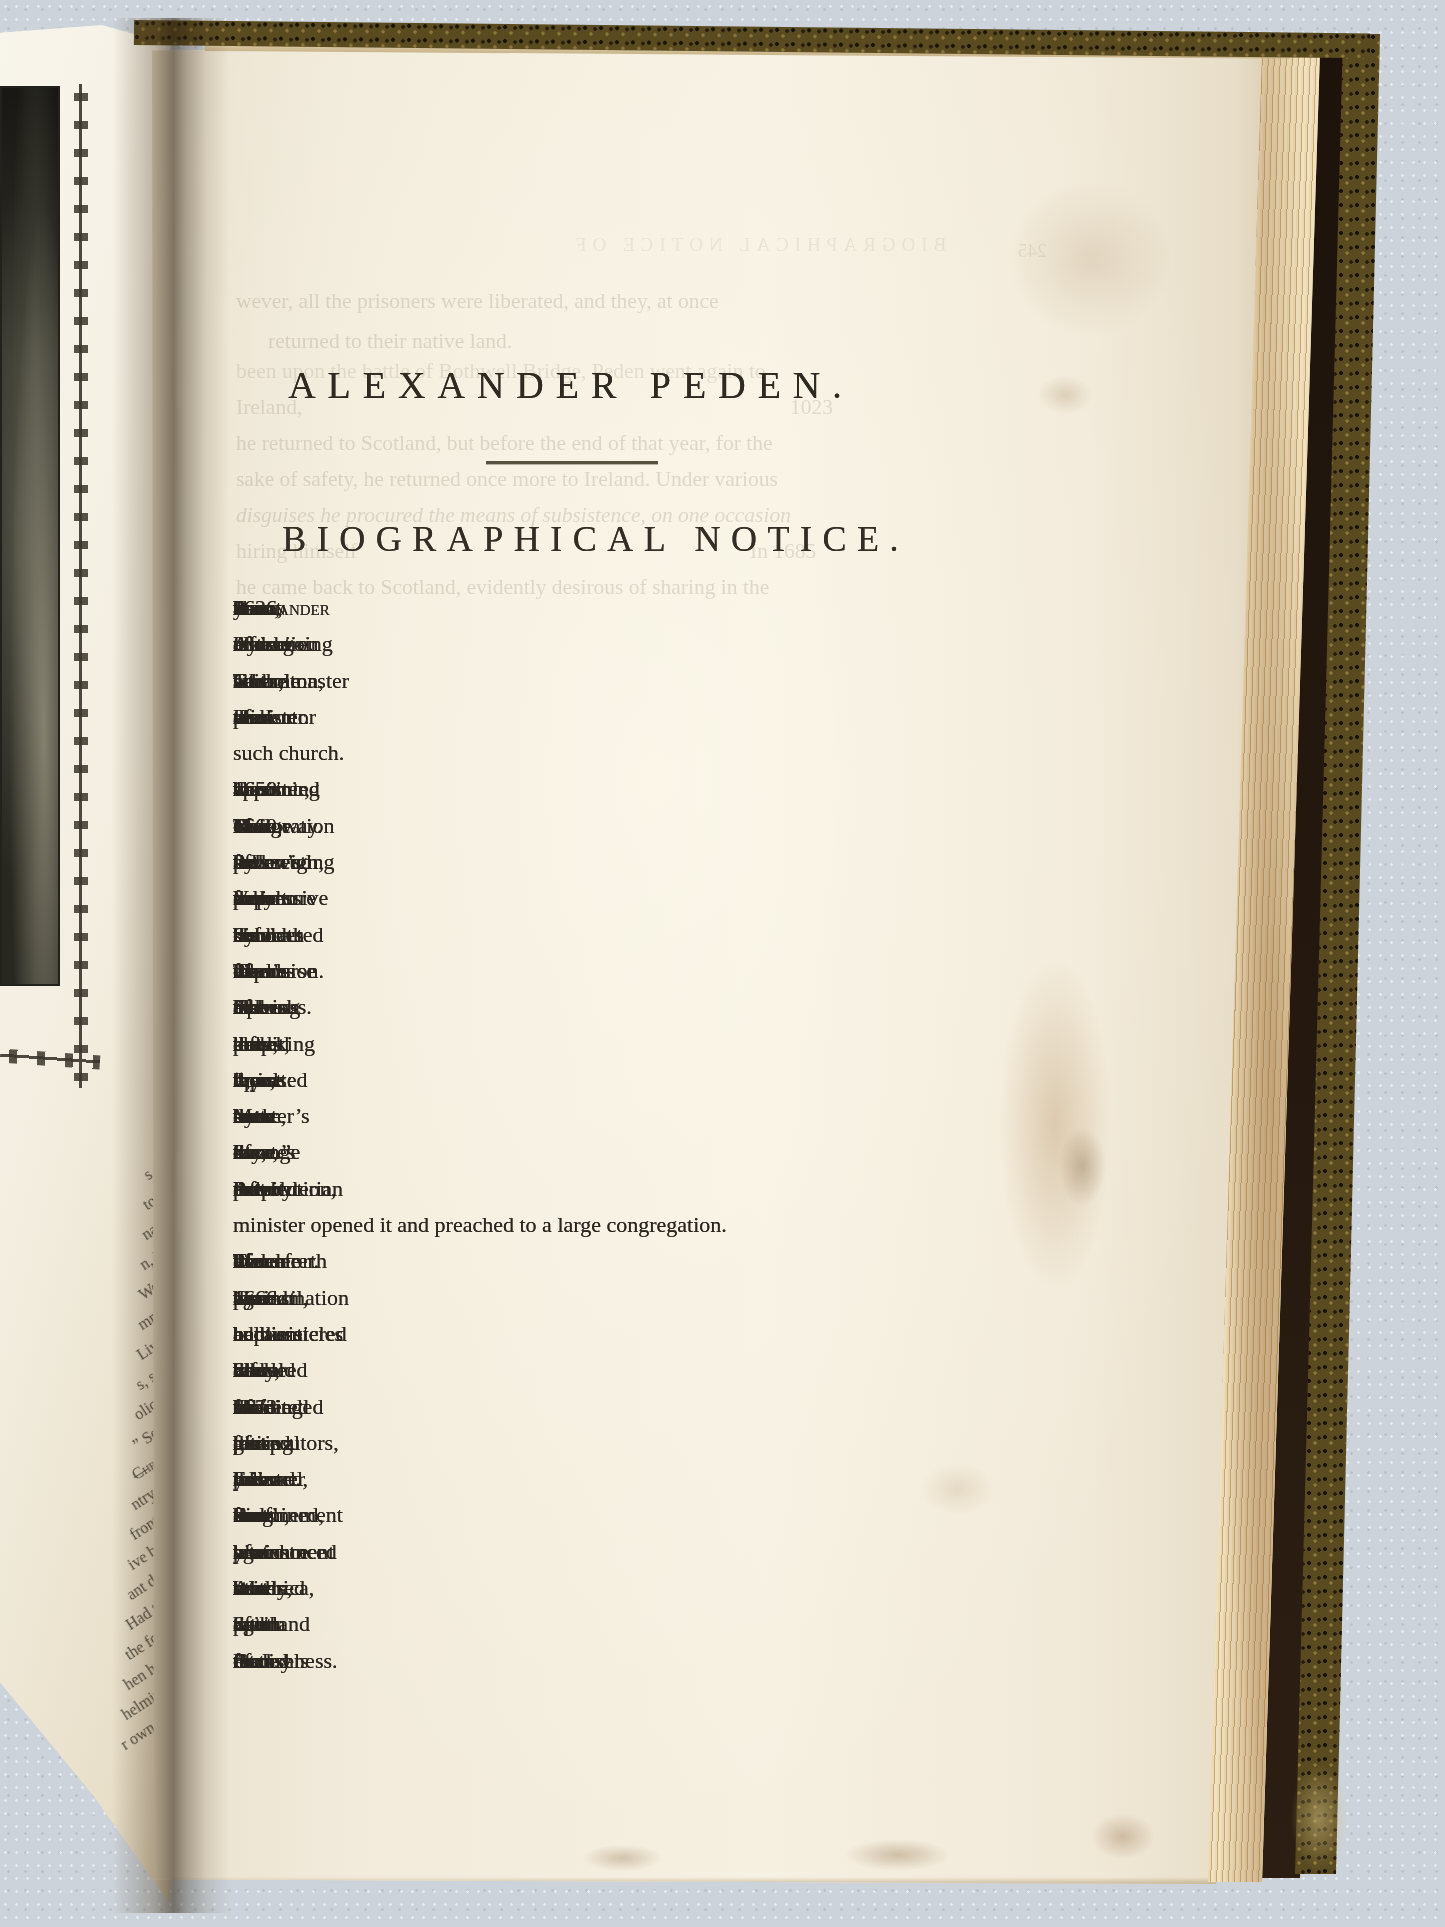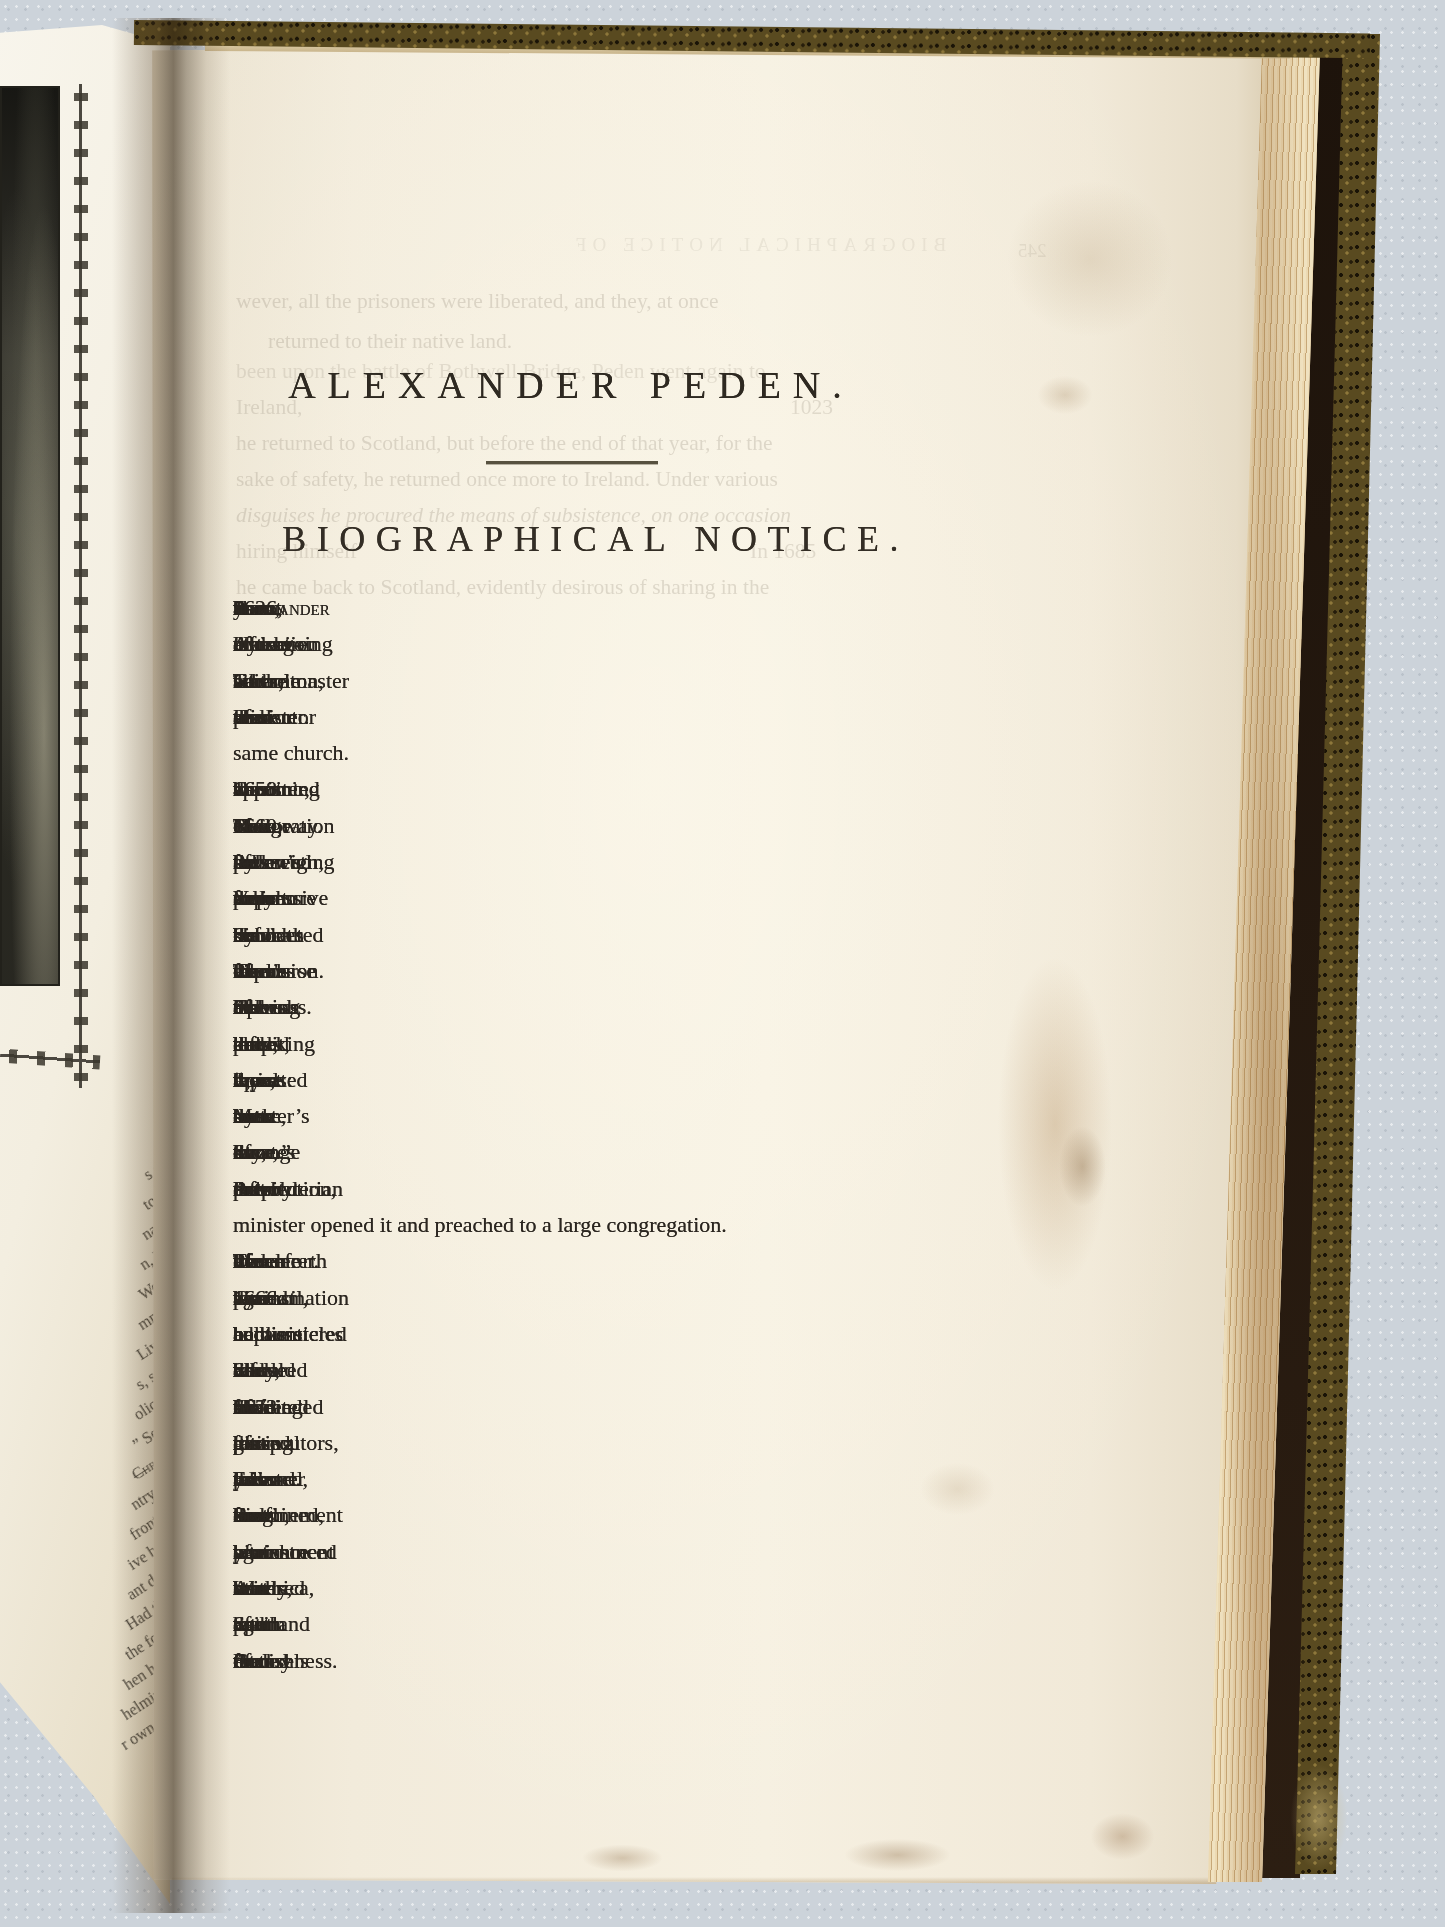--- a/index.html
+++ b/index.html
@@ -249,21 +249,21 @@
           <span>also</span>
           <span>precentor</span>
           <span>and</span>
           <span>clerk</span>
           <span>of</span>
           <span>session</span>
           <span>to</span>
           <span>the</span>
         </div>
         <div class="bline">
-          <span>same church.</span>
+          <span>such church.</span>
         </div>
         <div class="bline just">
           <span class="ind"></span>
           <span>On</span>
           <span>becoming</span>
           <span>a</span>
           <span>minister,</span>
           <span>he</span>
           <span>was</span>
           <span>appointed</span>

